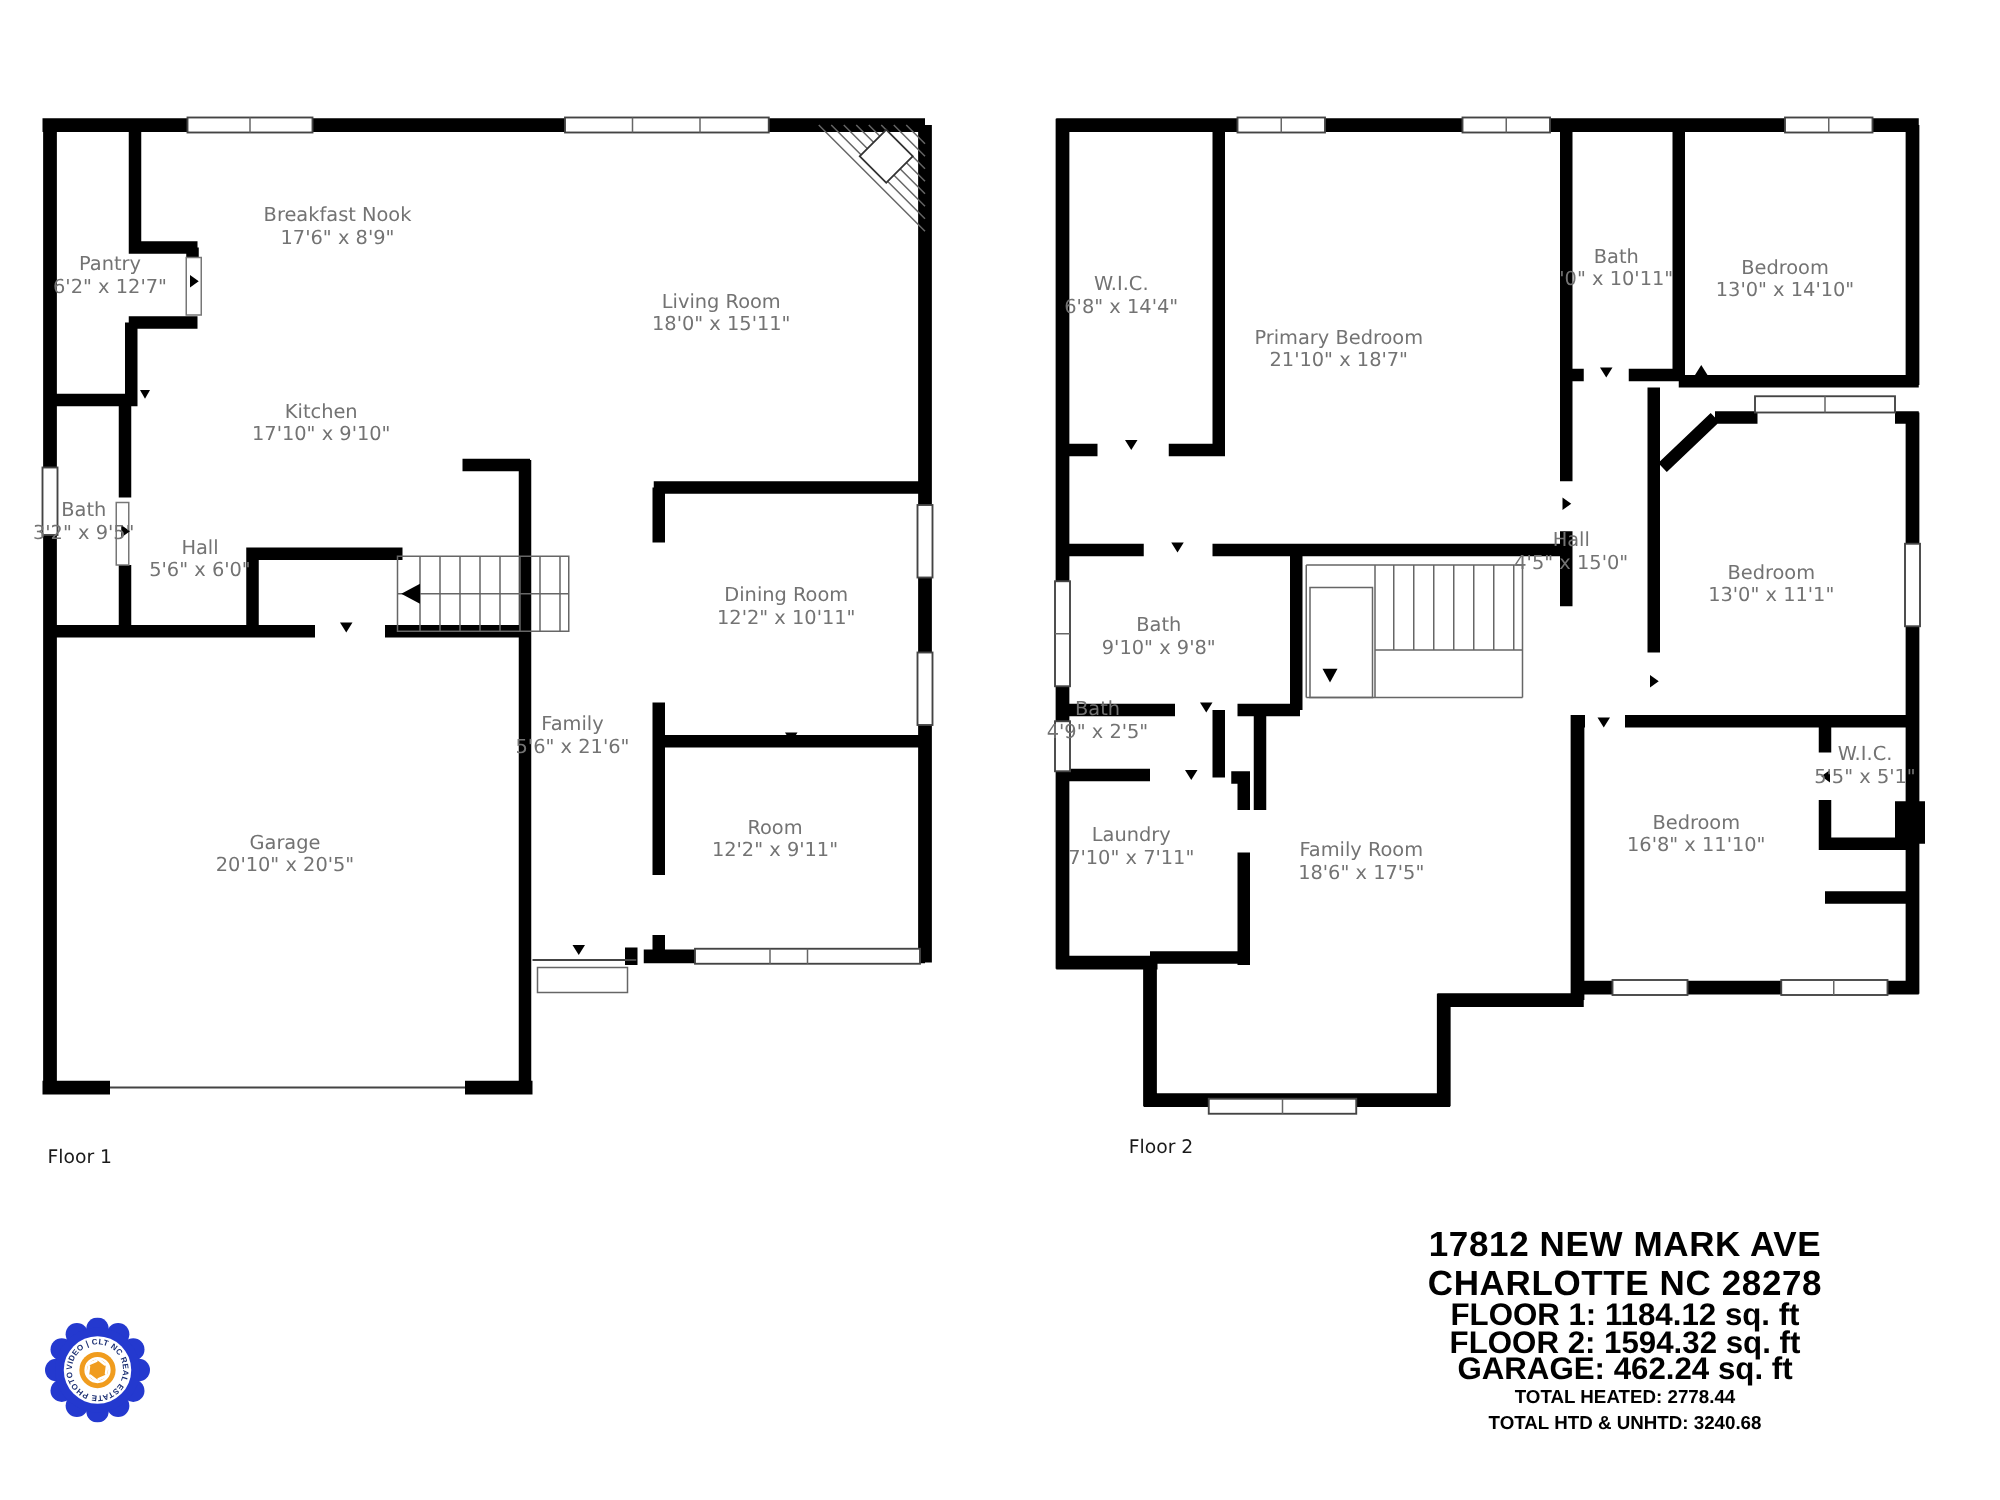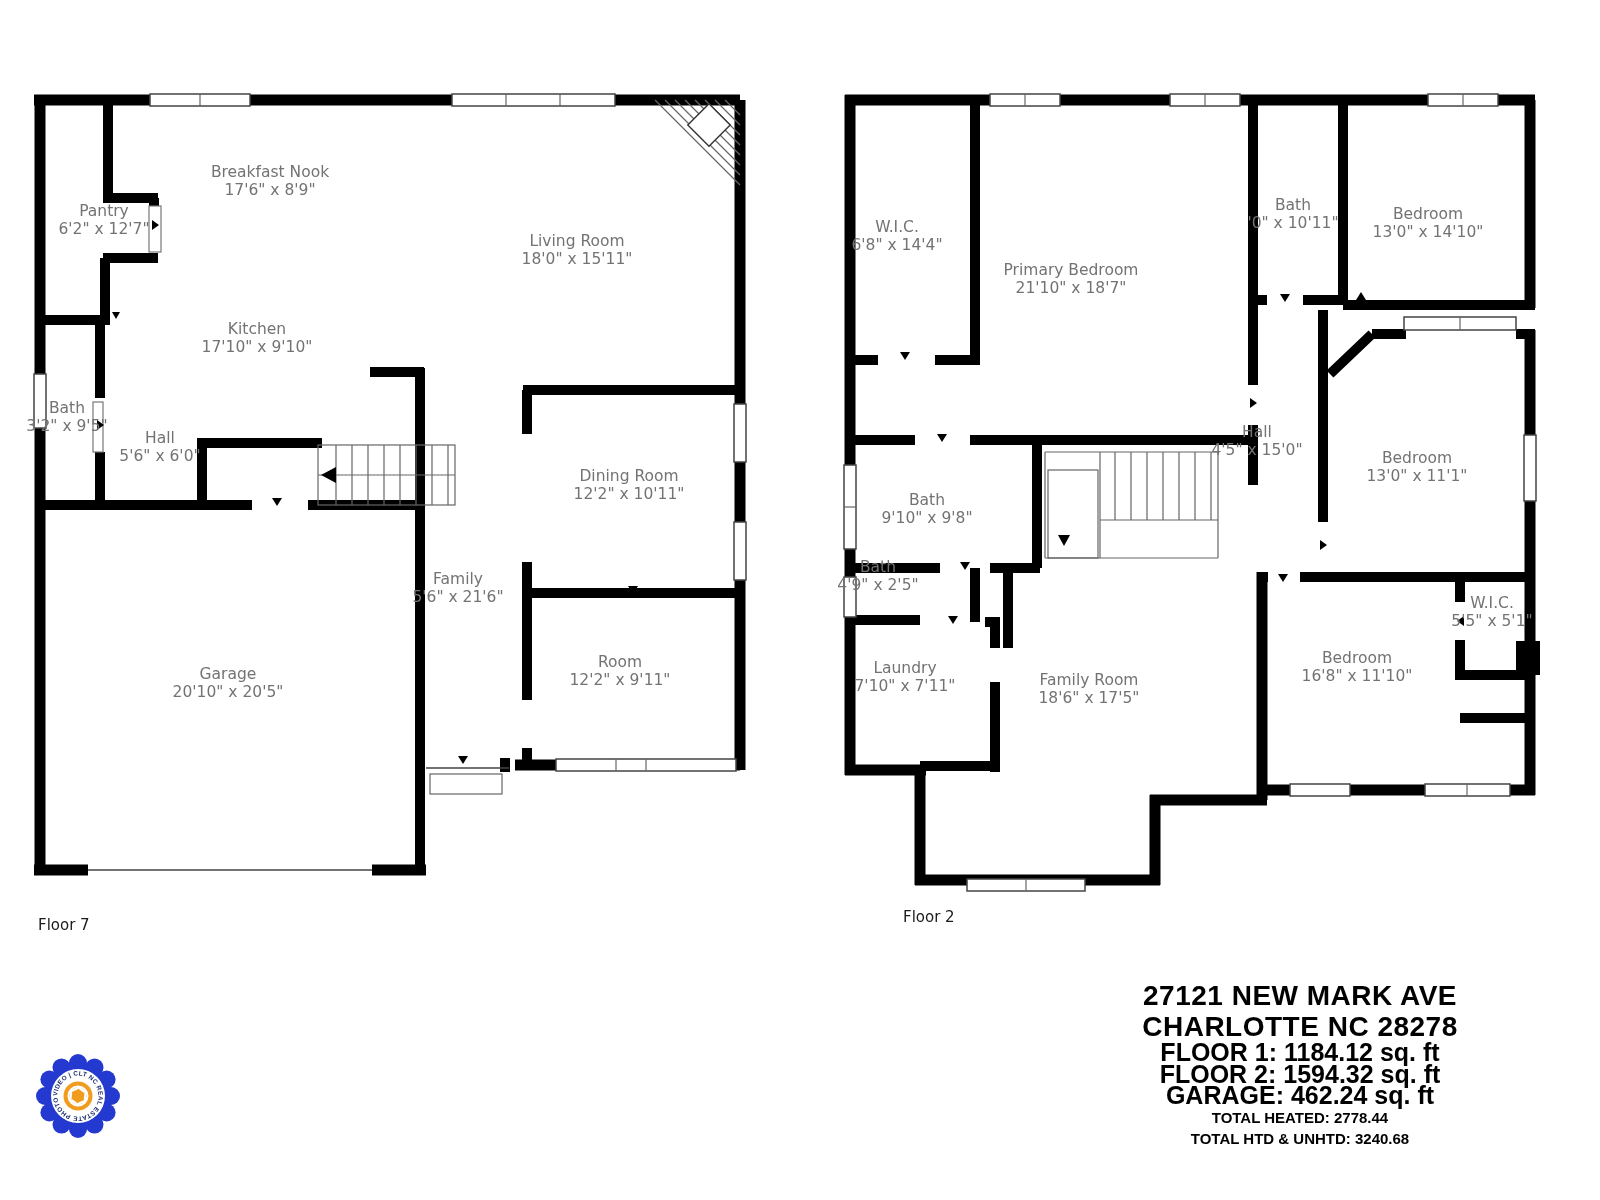--- a/index.html
+++ b/index.html
@@ -133,21 +133,21 @@
       <path class="tri" d="M948,616 l10,0 l-5,8 z"></path>
       <path class="tri" d="M1280,294 l10,0 l-5,8 z"></path>
       <path class="tri" d="M1278,574 l10,0 l-5,8 z"></path>
       <path class="tri" d="M1356,300 l5,-8 l5,8 z"></path>
       <path class="tri" d="M1464,616 l-7,5 l7,5 z"></path>
       <path class="tri" d="M1320,540 l7,5 l-7,5 z"></path>
     </g>
   </g>
 </svg>
 
-<div class="room-label" style="left:104px;top:202px">
+<div class="room-label" style="left:88px;top:202px">
       <div>Pantry</div>
       <div>6'2" x 12'7"</div>
     </div>
 <div class="room-label" style="left:270px;top:163px">
       <div>Breakfast Nook</div>
       <div>17'6" x 8'9"</div>
     </div>
 <div class="room-label" style="left:577px;top:232px">
       <div>Living Room</div>
       <div>18'0" x 15'11"</div>
@@ -223,25 +223,25 @@
     </div>
 <div class="room-label" style="left:1357px;top:649px">
       <div>Bedroom</div>
       <div>16'8" x 11'10"</div>
     </div>
 <div class="room-label" style="left:1492px;top:594px">
       <div>W.I.C.</div>
       <div>5'5" x 5'1"</div>
     </div>
 
-<div class="floor-label" style="left:38px;top:916px">Floor 7</div>
+<div class="floor-label" style="left:38px;top:916px">Floor 1</div>
 <div class="floor-label" style="left:903px;top:908px">Floor 2</div>
 
 <div id="address-block">
-  <div class="addr">27121 NEW MARK AVE</div>
+  <div class="addr">17812 NEW MARK AVE</div>
   <div class="addr">CHARLOTTE NC 28278</div>
   <div class="info-line">FLOOR 1:  1184.12 sq. ft</div>
   <div class="info-line">FLOOR 2:  1594.32 sq. ft</div>
   <div class="info-line">GARAGE:  462.24 sq. ft</div>
   <div class="info-line bold">TOTAL HEATED: 2778.44</div>
   <div class="info-line bold">TOTAL HTD &amp; UNHTD: 3240.68</div>
 </div>
 
 <svg id="logo" viewBox="0 0 84 84">
   <g>

